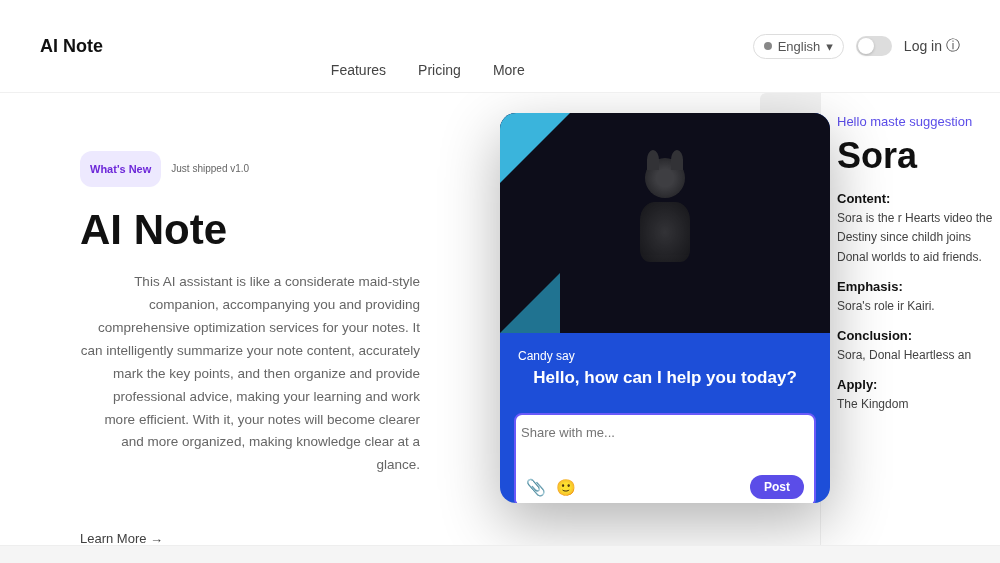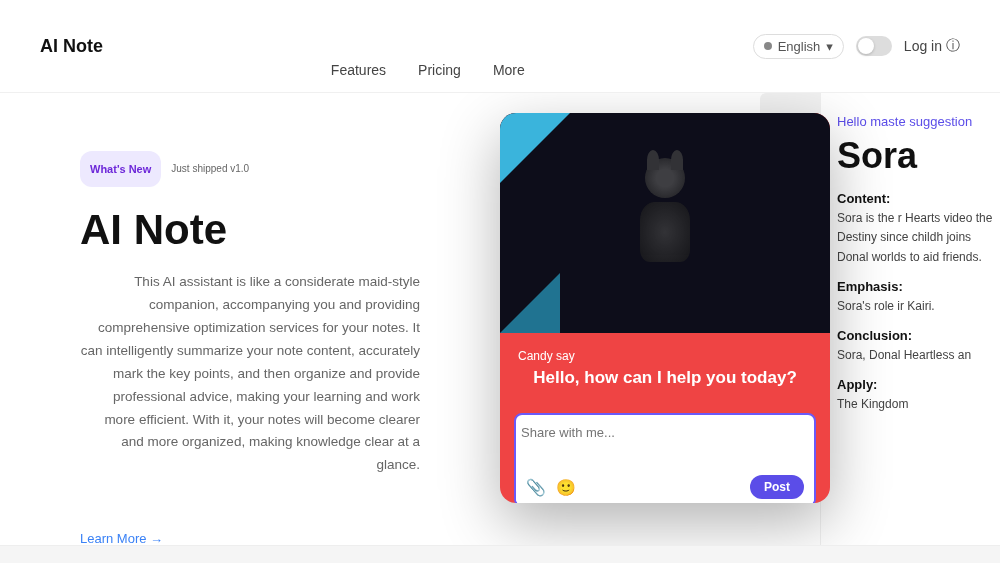--- a/index.html
+++ b/index.html
@@ -57,21 +57,21 @@
       font-size: 13.5px; color: #666; line-height: 1.7; max-width: 340px;
       text-align: right; margin-bottom: 30px;
     }
     .cta-buttons { display: flex; align-items: center; gap: 14px; }
     .btn-primary {
       background: #5b4de8; color: #fff; border: none;
       padding: 10px 20px; border-radius: 8px; font-size: 13px; font-weight: 600;
       cursor: pointer;
     }
     .btn-secondary {
-      background: none; border: none; font-size: 13px; color: #3b82f6; cursor: pointer;
+      background: none; border: none; font-size: 13px; color: #404040; cursor: pointer;
       display: flex; align-items: center; gap: 4px; margin-top: 24px;
     }
 
     
     .right-panel {
       width: 50%; position: relative; display: flex; align-items: flex-start; justify-content: flex-start;
     }
 
     
     .bg-shapes {
@@ -82,21 +82,21 @@
       background: #e8e8e8; opacity: 0.6; border-radius: 6px;
     }
     .bg-shape-rect2 {
       position: absolute; top: 10px; left: 230px; width: 160px; height: 80px;
       background: #e0e0e0; opacity: 0.4; border-radius: 6px;
     }
 
     
     .chat-widget {
       position: absolute; top: 20px; left: 0px; width: 330px; height: 390px;
-      background: #ef4444; border-radius: 16px; overflow: hidden;
+      background: #1d4ed8; border-radius: 16px; overflow: hidden;
       box-shadow: 0 20px 60px rgba(0,0,0,0.3); z-index: 5;
     }
     .chat-bg {
       width: 100%; height: 220px; background: #0d0d1a;
       position: relative; overflow: hidden;
       display: flex; align-items: center; justify-content: center;
     }
     
     .corner-tl {
       position: absolute; top: 0; left: 0;

